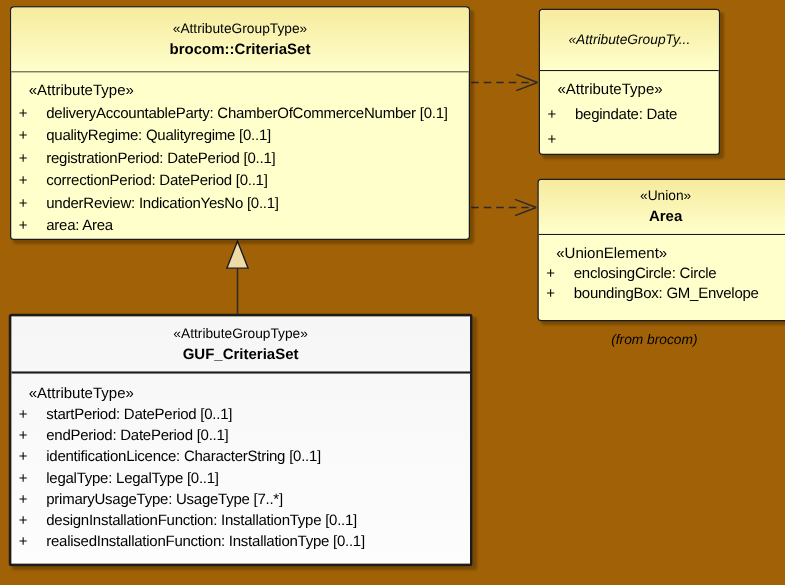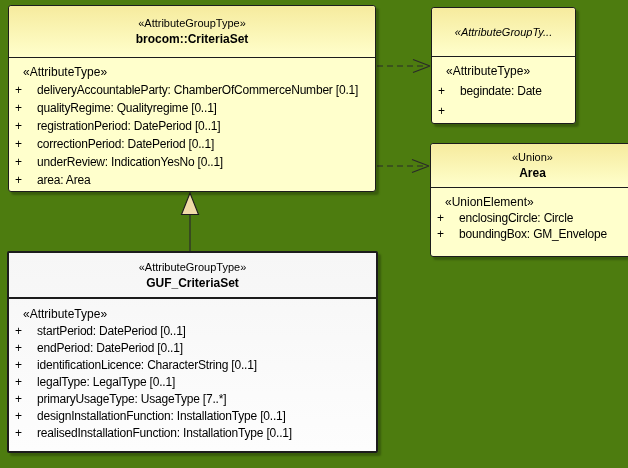--- a/index.html
+++ b/index.html
@@ -1,17 +1,17 @@
 <!DOCTYPE html>
 <html style="--class-fill: #FFFFCC; --class-header-top: #F6EB9E; --guf-fill: #FDFDFD; --triangle-fill: #F0DBA8; --border: #1C1C1C;"><head>
 <meta charset="utf-8">
 <style>
   html,body{margin:0;padding:0;background:#ffffff;}
   .canvas{
-    position:relative;width:628px;height:468px;background:#4d7c0f;
+    position:relative;width:628px;height:468px;background:#a16207;
     font-family:"Liberation Sans",sans-serif;color:#000;overflow:hidden;
   }
   .connectors{position:absolute;left:0;top:0;width:628px;height:468px;z-index:0;}
   .uml-class{
     position:absolute;box-sizing:border-box;z-index:1;
     border:1px solid var(--border,#1c1c1c);border-radius:3px;
     box-shadow:3px 3px 2px rgba(0,0,0,0.25);
     display:flex;flex-direction:column;
   }
   .yellow{background:var(--class-fill,#ffffcc);}
@@ -172,14 +172,15 @@
           <span class="vis">+</span>
           <span>designInstallationFunction: InstallationType [0..1]</span>
         </div>
       <div class="attr-row">
           <span class="vis">+</span>
           <span>realisedInstallationFunction: InstallationType [0..1]</span>
         </div>
     </div>
   </div>
 
+  <div class="from-note">(from brocom)</div>
 
 </div>
 
 </body></html>

